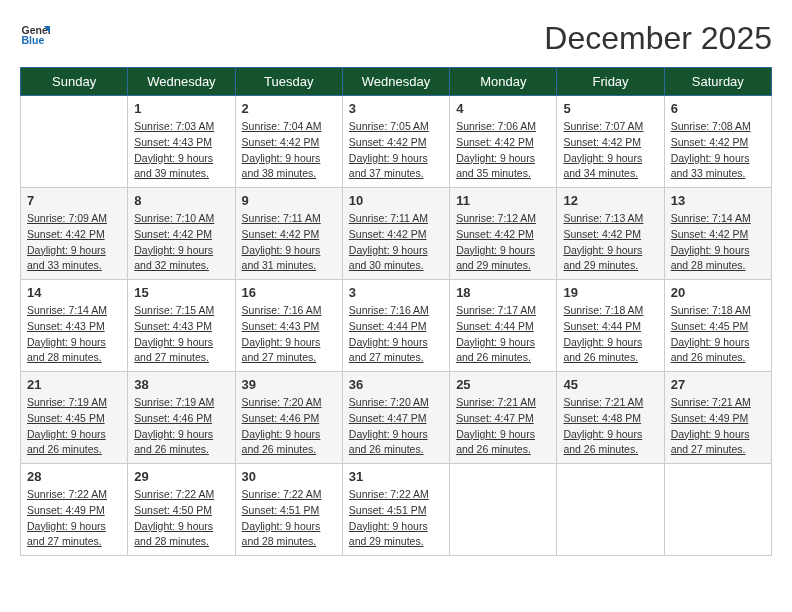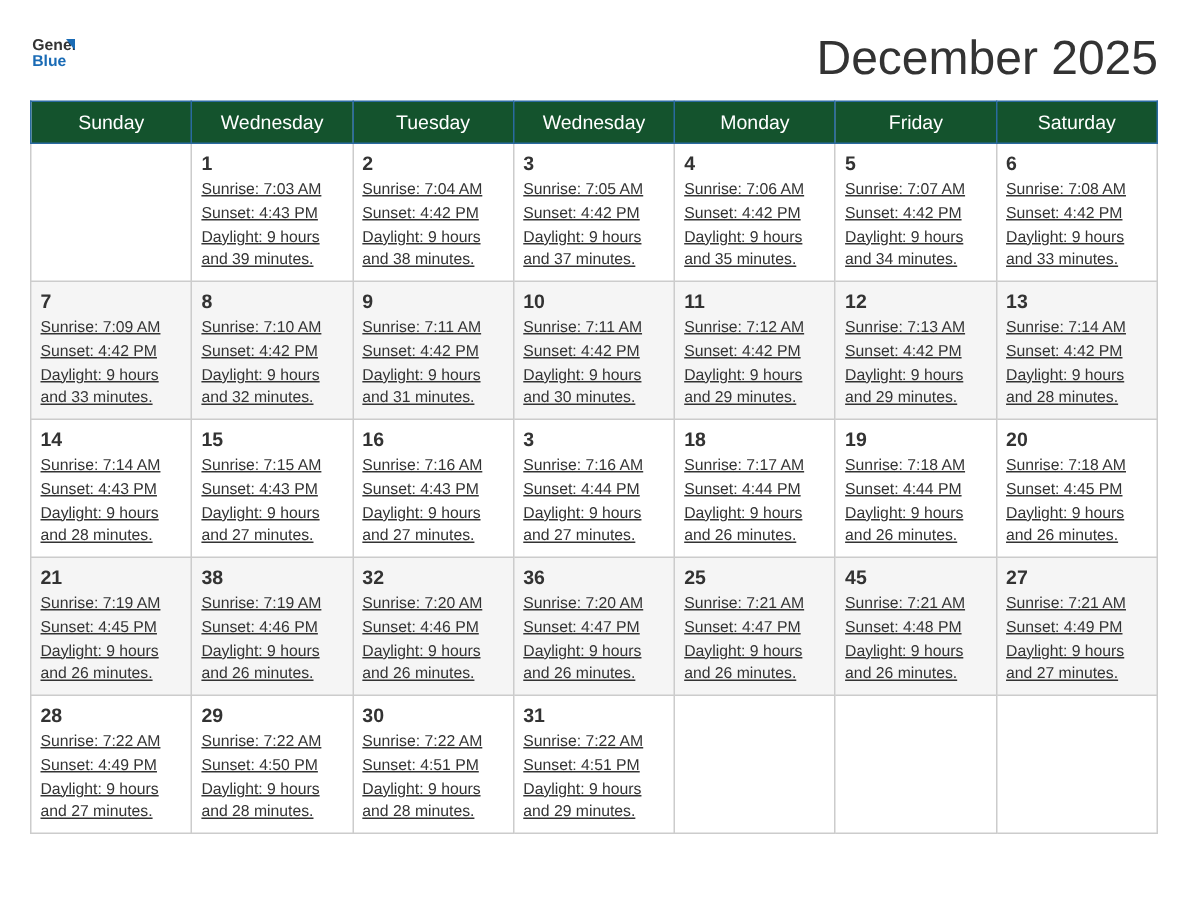--- a/index.html
+++ b/index.html
@@ -198,21 +198,21 @@
       <tr>
         <td>
           <span class="day-number">21</span>
           <div class="day-info">Sunrise: 7:19 AM<br>Sunset: 4:45 PM<br>Daylight: 9 hours and 26 minutes.</div>
         </td>
         <td>
           <span class="day-number">38</span>
           <div class="day-info">Sunrise: 7:19 AM<br>Sunset: 4:46 PM<br>Daylight: 9 hours and 26 minutes.</div>
         </td>
         <td>
-          <span class="day-number">32</span>
+          <span class="day-number">39</span>
           <div class="day-info">Sunrise: 7:20 AM<br>Sunset: 4:46 PM<br>Daylight: 9 hours and 26 minutes.</div>
         </td>
         <td>
           <span class="day-number">36</span>
           <div class="day-info">Sunrise: 7:20 AM<br>Sunset: 4:47 PM<br>Daylight: 9 hours and 26 minutes.</div>
         </td>
         <td>
           <span class="day-number">25</span>
           <div class="day-info">Sunrise: 7:21 AM<br>Sunset: 4:47 PM<br>Daylight: 9 hours and 26 minutes.</div>
         </td>

